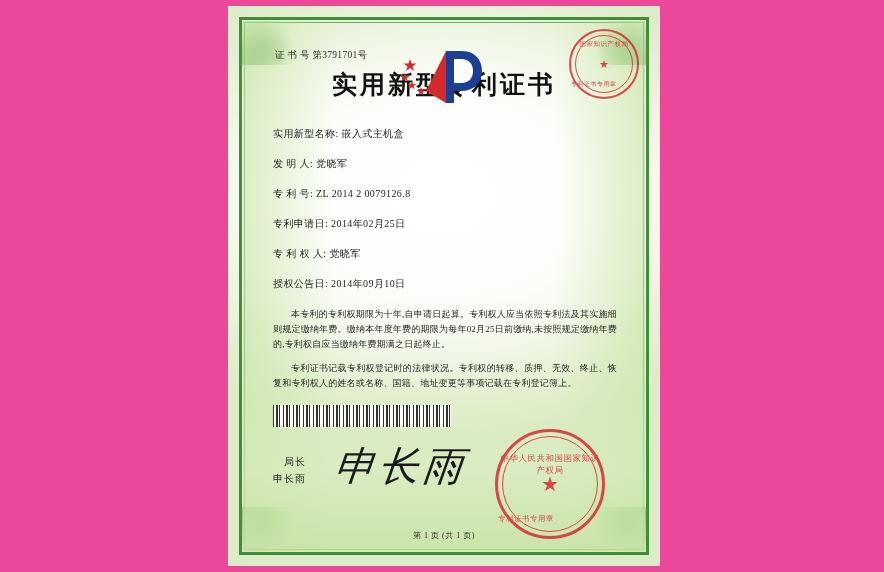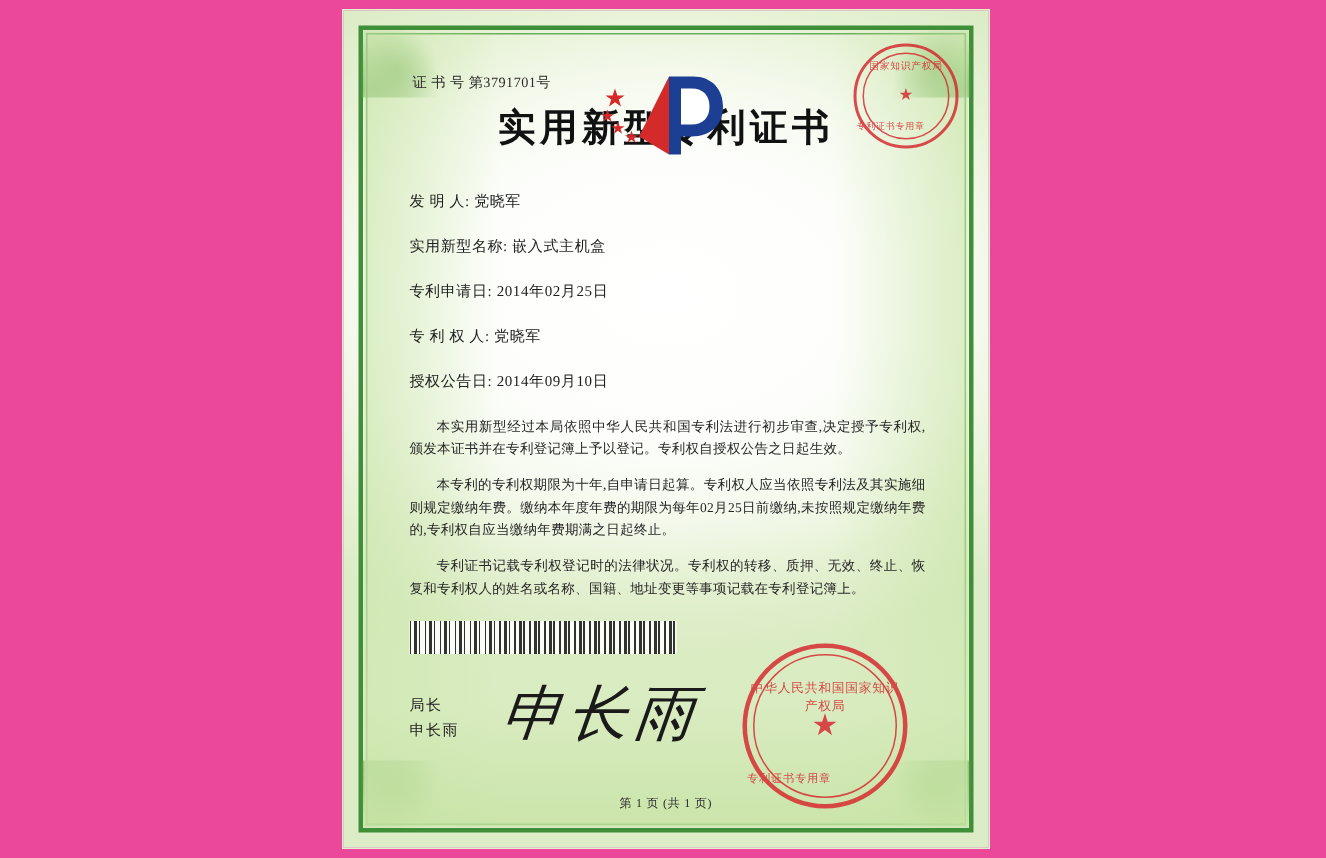--- a/index.html
+++ b/index.html
@@ -188,20 +188,21 @@
     height: 62px;
   }
   .sig-labels {
     position: absolute;
     left: 0;
     top: 8px;
     font-size: 10px;
     line-height: 17px;
     color: #1d1d1d;
     letter-spacing: 1px;
+    text-align: right;
   }
   .sig-hand {
     position: absolute;
     left: 62px;
     top: -6px;
     font-size: 40px;
     color: #1a1a1a;
     font-family: "DejaVu Serif", "Liberation Serif", serif;
     font-style: italic;
     letter-spacing: 4px;
@@ -316,43 +317,46 @@
             <polygon points="16,34 17.1,37.1 20.4,37.1 17.7,39 18.7,42.2 16,40.2 13.3,42.2 14.3,39 11.6,37.1 14.9,37.1"></polygon>
             <polygon points="25,40 26.1,43.1 29.4,43.1 26.7,45 27.7,48.2 25,46.2 22.3,48.2 23.3,45 20.6,43.1 23.9,43.1"></polygon>
           </g>
         </svg>
       </div>
 
       <div class="title">实用新型专利证书</div>
 
       <div class="fields">
         <div class="field-row">
+          <span class="field-label">实用新型名称:</span>
+          <span class="field-value">嵌入式主机盒</span>
+        </div>
+        <div class="field-row">
           <span class="field-label">发  明  人:</span>
           <span class="field-value">党晓军</span>
         </div>
         <div class="field-row">
-          <span class="field-label">实用新型名称:</span>
-          <span class="field-value">嵌入式主机盒</span>
+          <span class="field-label">专  利  号:</span>
+          <span class="field-value">ZL 2014 2 0079126.8</span>
         </div>
         <div class="field-row">
           <span class="field-label">专利申请日:</span>
           <span class="field-value">2014年02月25日</span>
         </div>
         <div class="field-row">
           <span class="field-label">专  利  权  人:</span>
           <span class="field-value">党晓军</span>
         </div>
         <div class="field-row">
           <span class="field-label">授权公告日:</span>
           <span class="field-value">2014年09月10日</span>
         </div>
       </div>
 
       <div class="body-text">
-        <p class="para">本实用新型经过本局依照中华人民共和国专利法进行初步审查,决定授予专利权,颁发本证书并在专利登记簿上予以登记。专利权自授权公告之日起生效。</p>
         <p class="para">本专利的专利权期限为十年,自申请日起算。专利权人应当依照专利法及其实施细则规定缴纳年费。缴纳本年度年费的期限为每年02月25日前缴纳,未按照规定缴纳年费的,专利权自应当缴纳年费期满之日起终止。</p>
         <p class="para">专利证书记载专利权登记时的法律状况。专利权的转移、质押、无效、终止、恢复和专利权人的姓名或名称、国籍、地址变更等事项记载在专利登记簿上。</p>
       </div>
 
       <div class="barcode"></div>
 
       <div class="signature-area">
         <div class="sig-labels">
           <div>局长</div>
           <div>申长雨</div>

